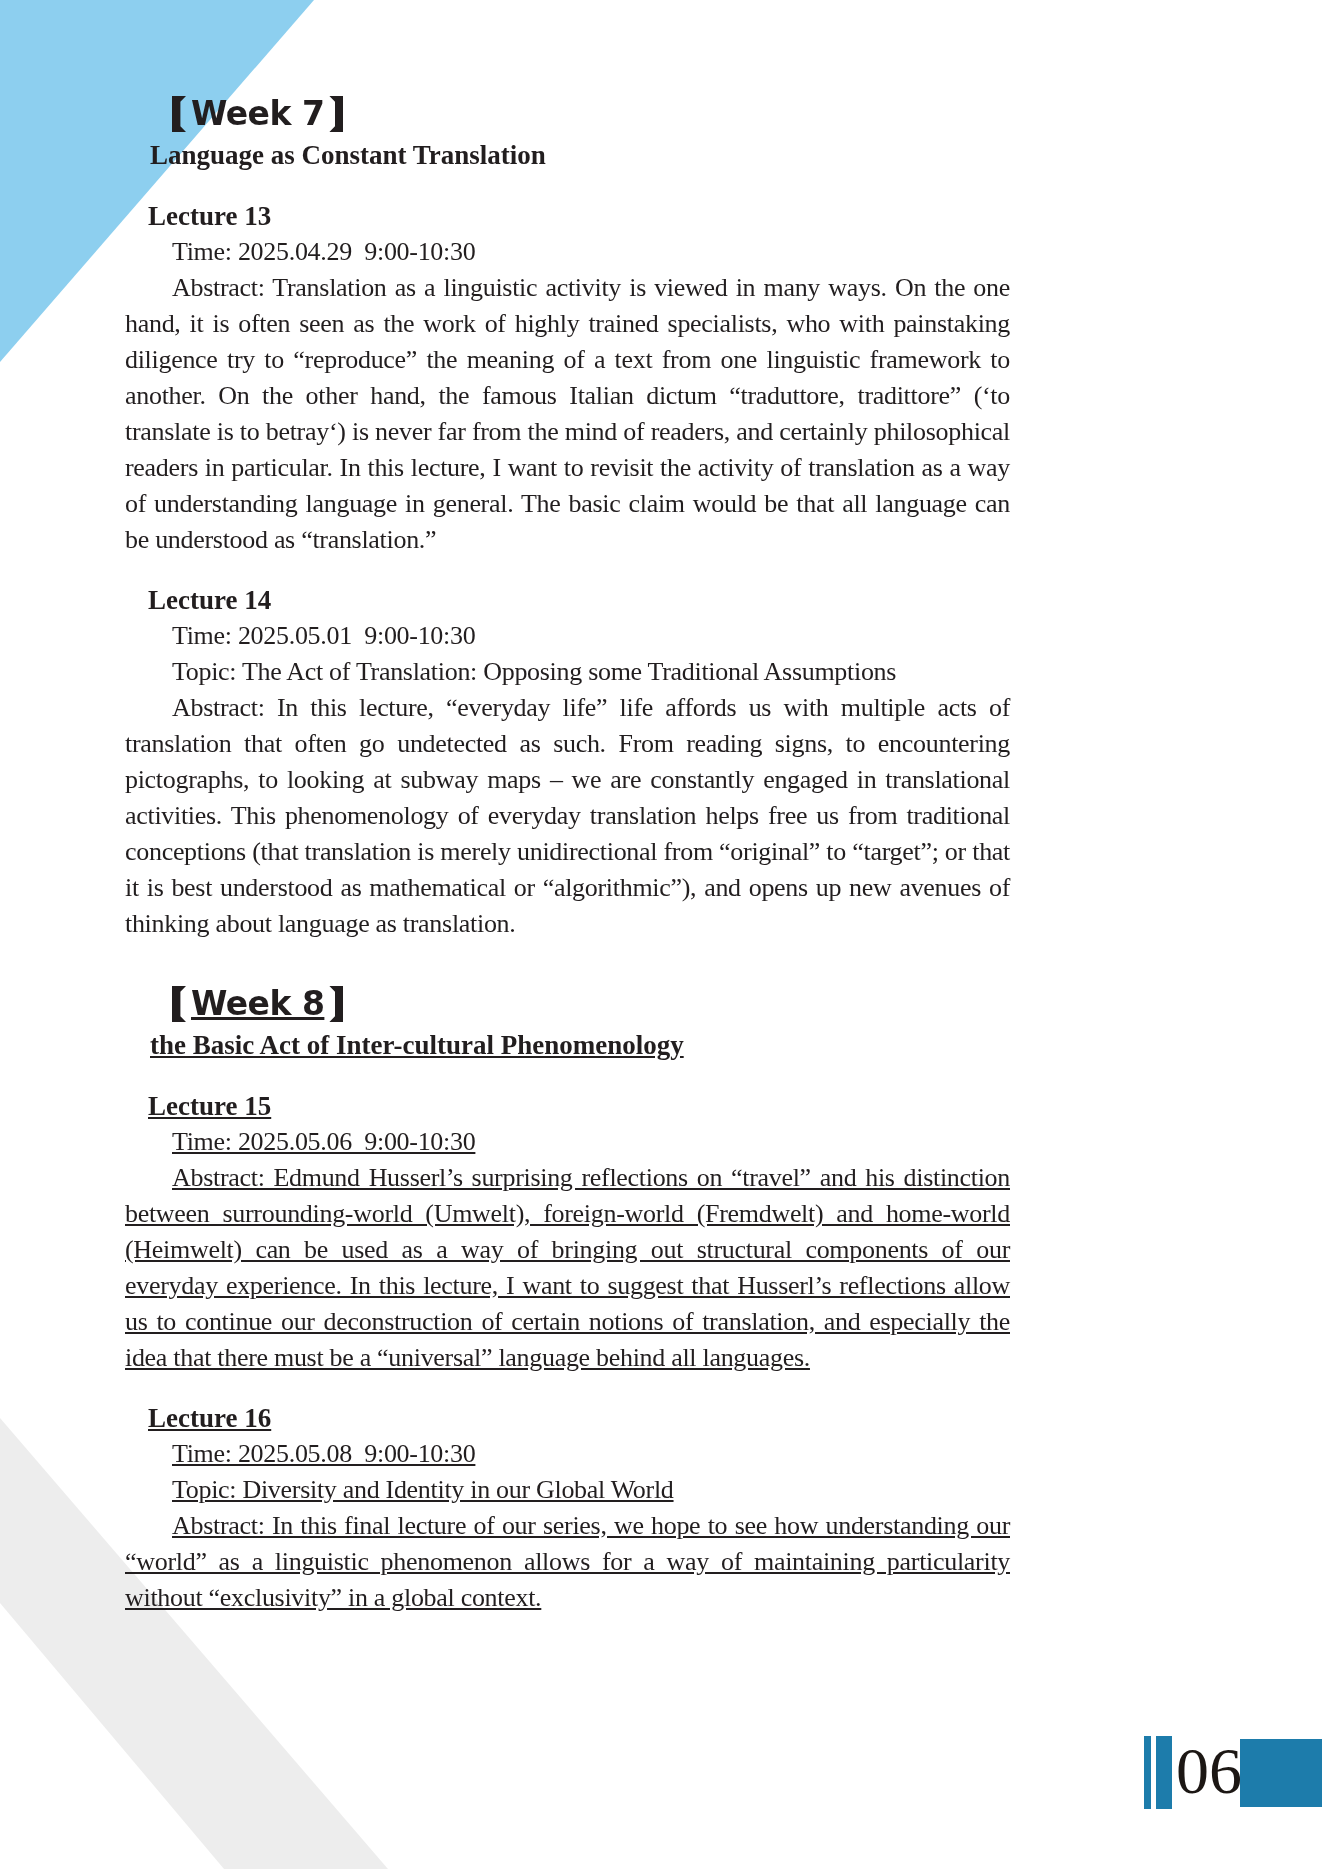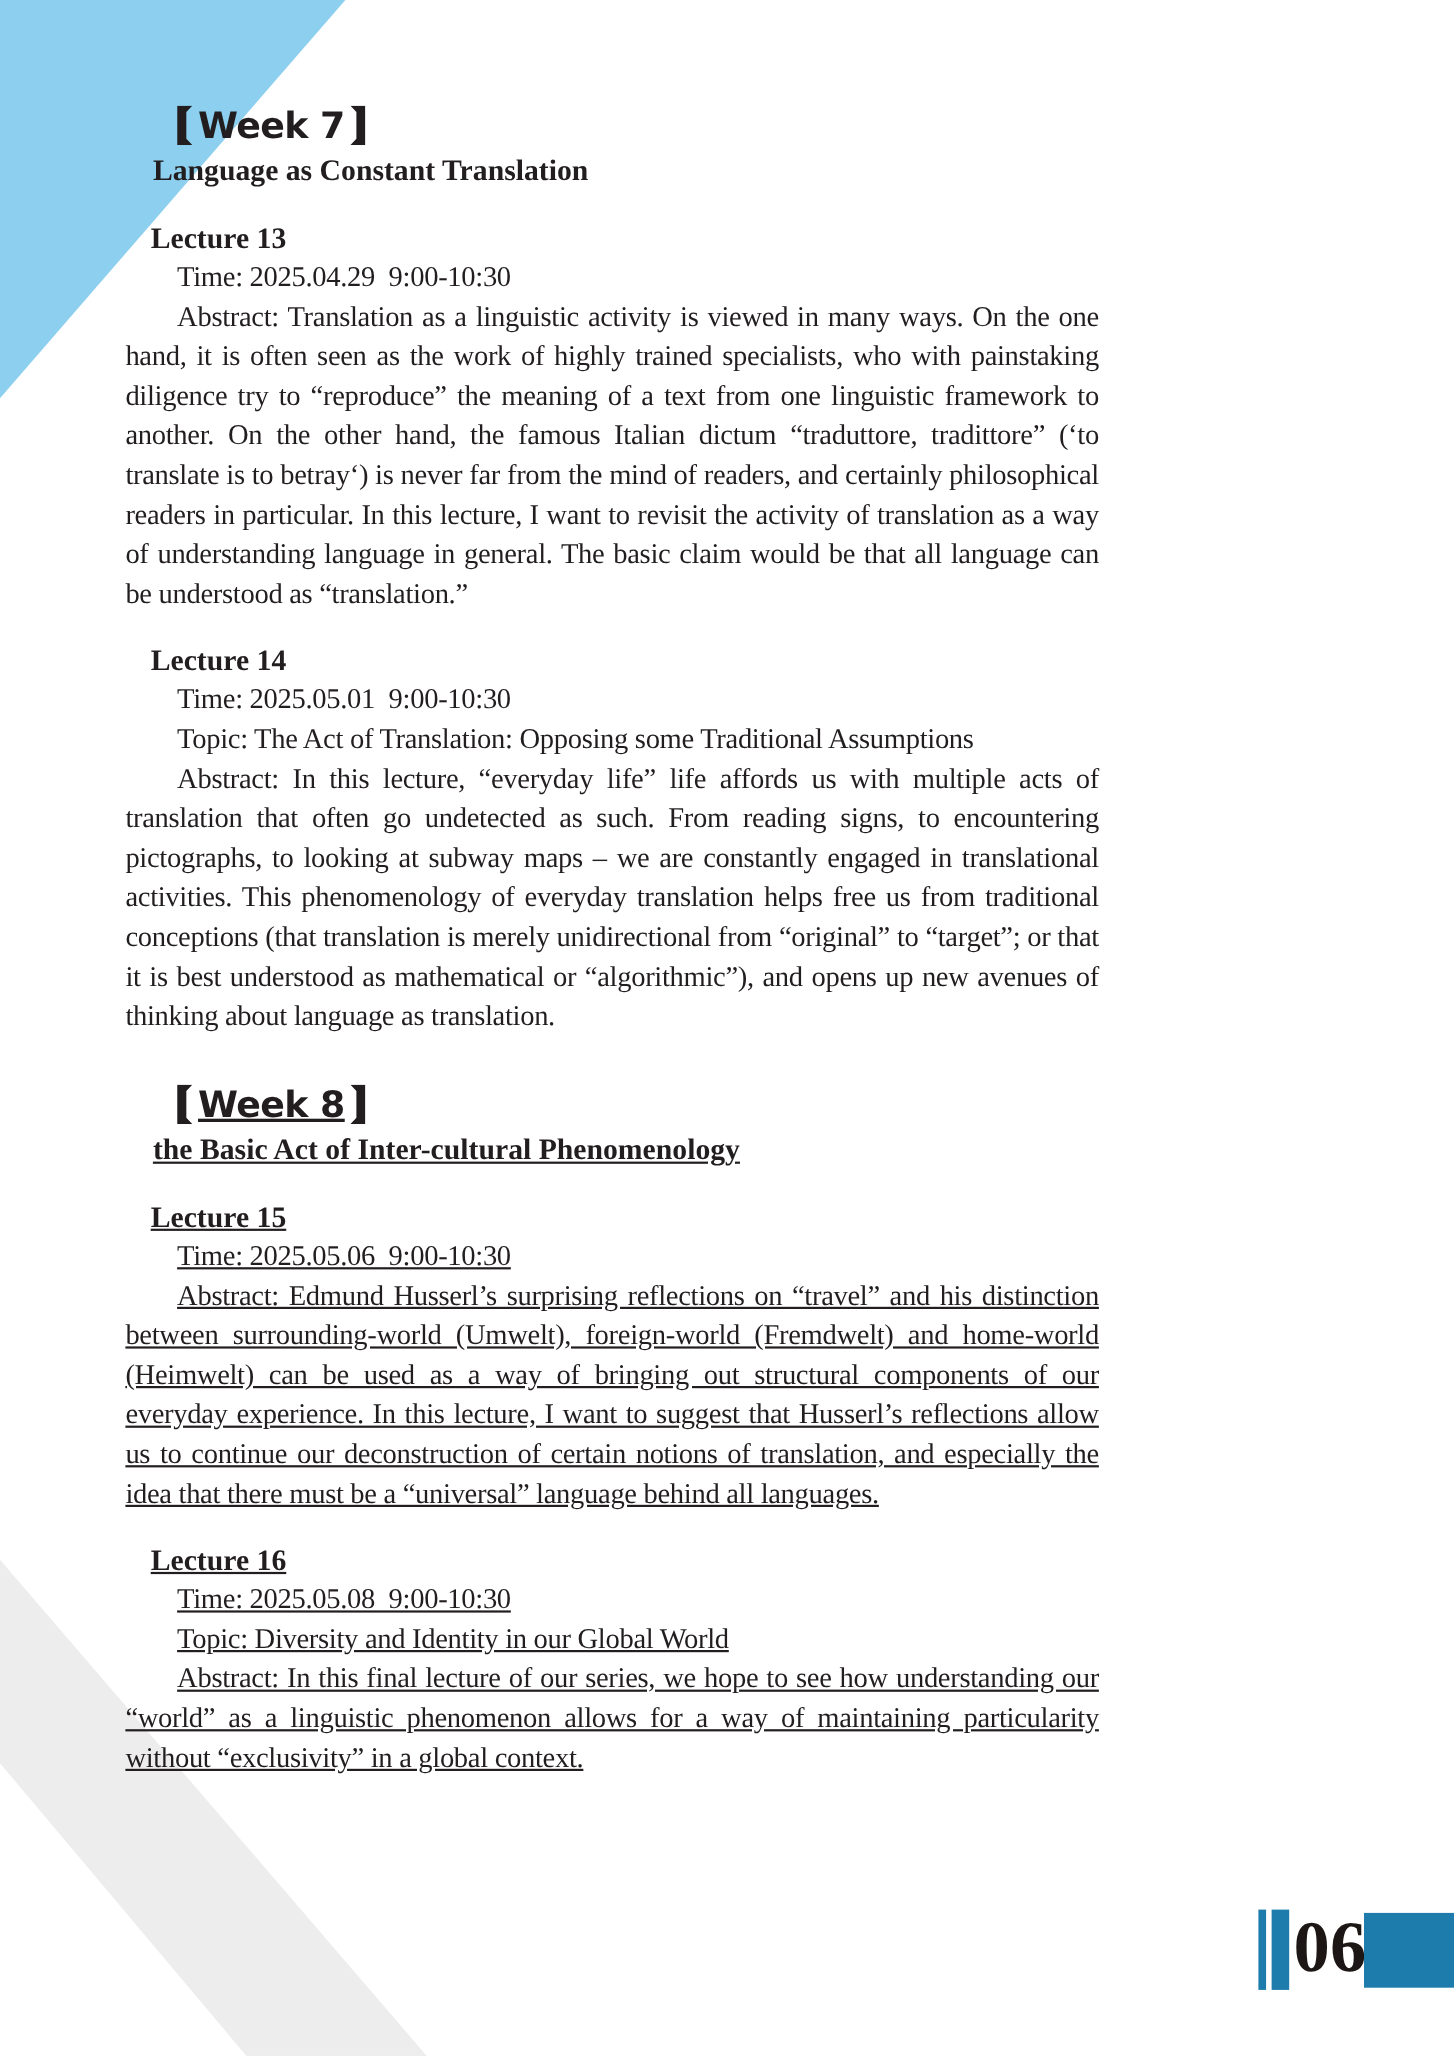--- a/index.html
+++ b/index.html
@@ -19,21 +19,21 @@
     clip-path: polygon(0 0, 100% 0, 0 100%);
   }
   .gray-band {
     position: absolute; left: 0; top: 1418px;
     width: 400px; height: 451px;
     background: #ededed;
     clip-path: polygon(0 0, 97% 100%, 56% 100%, 0 41%);
   }
   
   .content {
-    position: absolute; left: 114px; top: 92px;
+    position: absolute; left: 125px; top: 92px;
     width: 885px;
   }
   .week { margin: 0; }
   .week + .week { margin-top: 40px; text-decoration: underline; }
   .week-heading {
     font-family: "DejaVu Sans", sans-serif;
     font-weight: bold;
     font-size: 33px;
     line-height: 44px;
     margin-left: 47px;
@@ -81,21 +81,21 @@
     position: absolute; left: 1144px; top: 1736px;
     width: 7px; height: 73px; background: #1d7cab;
   }
   .pn-bar2 {
     position: absolute; left: 1156px; top: 1736px;
     width: 16px; height: 73px; background: #1d7cab;
   }
   .pn-number {
     position: absolute; left: 1176px; top: 1732px;
     font-family: "Liberation Serif", serif;
-    font-weight: bold;
+    font-weight: normal;
     font-size: 66px;
     line-height: 78px;
     color: #1c1714;
   }
   .pn-block {
     position: absolute; left: 1240px; top: 1739px;
     width: 82px; height: 68px; background: #1d7cab;
   }
 </style>
 </head>

